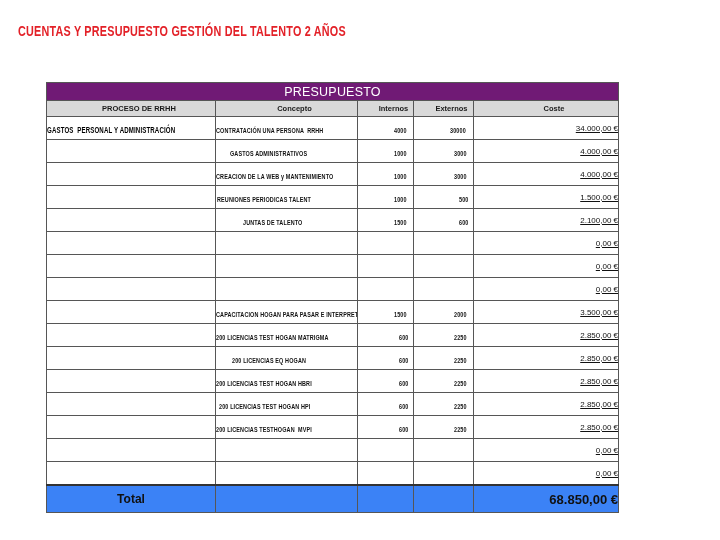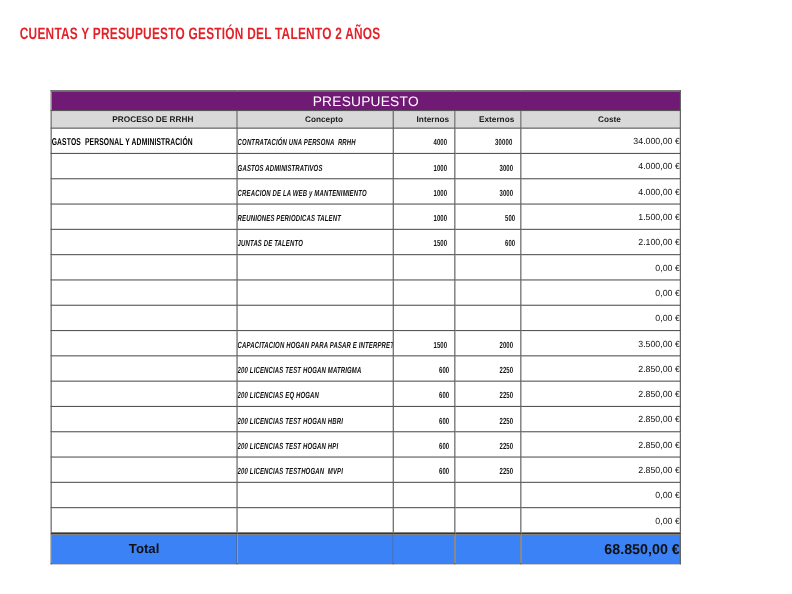--- a/index.html
+++ b/index.html
@@ -58,27 +58,28 @@
     transform: scaleX(0.68);
     transform-origin: 0 50%;
     white-space: pre;
     font-weight: bold;
     font-size: 8px;
     color: #111111;
     letter-spacing: 0.2px;
   }
   .cond.cat { font-size: 9px; color: #000000; }
   td.c-proceso { padding-left: 3px; text-align: left; }
-  td.c-concepto { padding-left: 3px; text-align: left; font-style: italic; }
+  td.c-concepto { padding-left: 3px; text-align: center; }
   td.c-num { padding-left: 3px; text-align: right; }
   td.c-coste {
     text-align: right;
     padding-right: 4px;
     font-size: 8px;
     color: #111111;
+    text-decoration: underline;
   }
   tr.totalrow td {
     background: #3b82f6;
     border-top: 2px solid #333333;
     height: 26px;
   }
   td.t-label {
     font-size: 12px;
     font-weight: bold;
     text-align: center;

